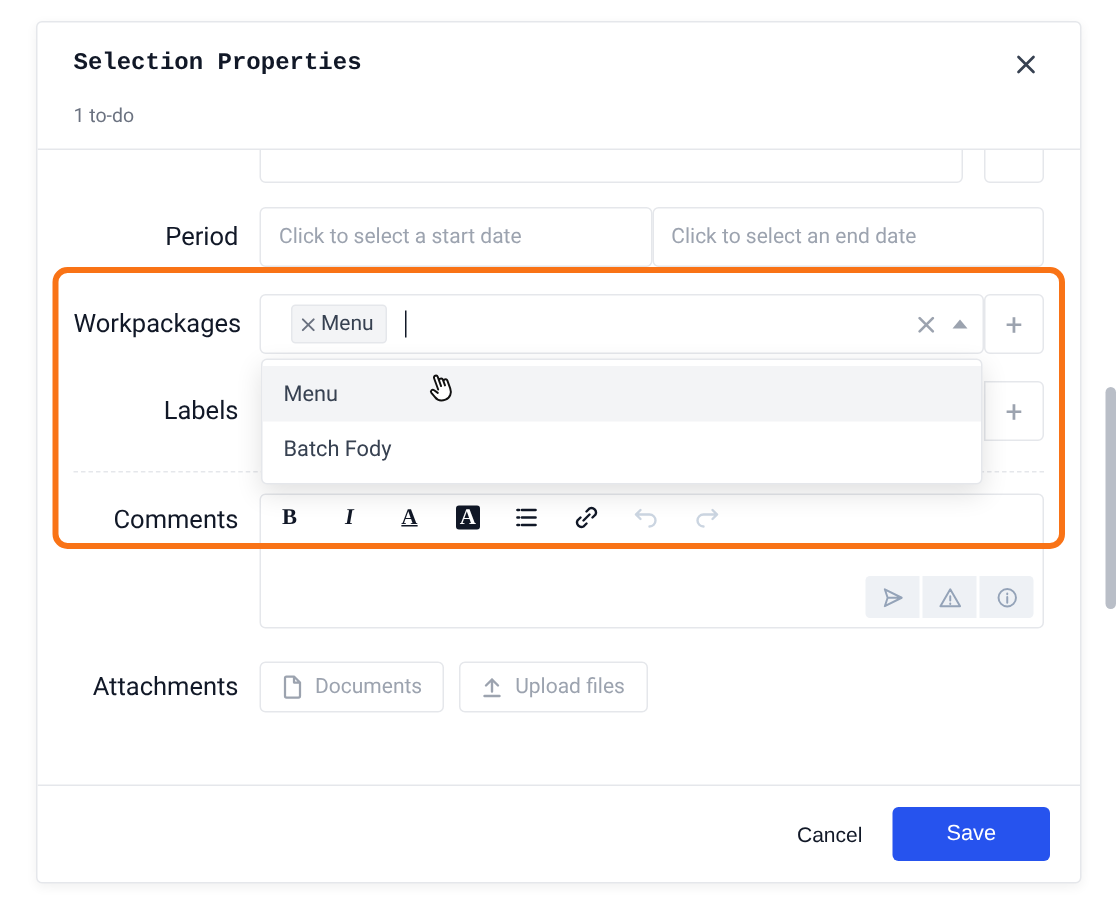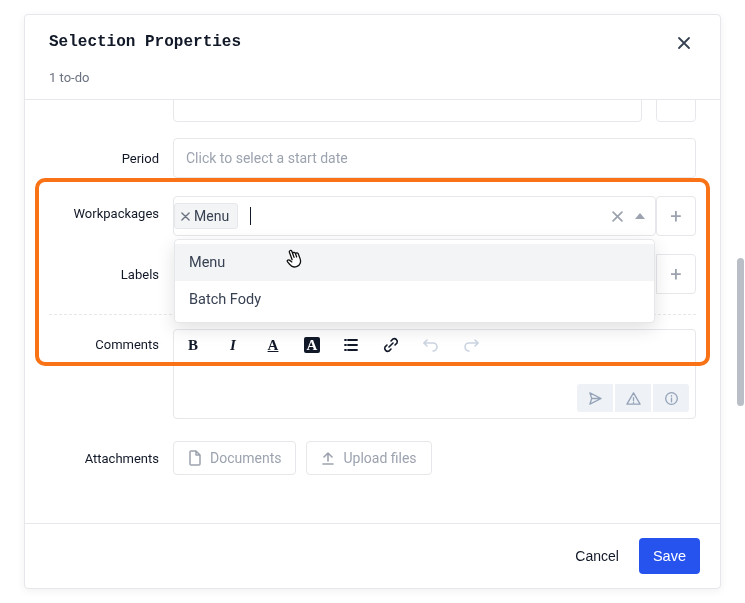--- a/index.html
+++ b/index.html
@@ -44,21 +44,21 @@
   }
   .row {
     display: flex;
     align-items: center;
     gap: 14px;
     padding: 6px 0;
   }
   .row-label {
     width: 110px;
     text-align: right;
-    font-size: 13px;
+    font-size: 17px;
     color: #111827;
     flex-shrink: 0;
   }
   .row-controls {
     flex: 1;
     display: flex;
   }
   .input-like {
     flex: 1;
     height: 40px;
@@ -120,21 +120,21 @@
     z-index: 30;
   }
 
   .workpackages-select {
     flex: 1;
     height: 40px;
     border: 1px solid #e5e7eb;
     border-radius: 4px;
     display: flex;
     align-items: center;
-    padding: 4px 8px 4px 0;
+    padding: 4px 8px 4px 20px;
     gap: 6px;
     position: relative;
   }
   .chip {
     display: inline-flex;
     align-items: center;
     gap: 4px;
     background: #f3f4f6;
     border: 1px solid #e5e7eb;
     border-radius: 3px;
@@ -263,21 +263,21 @@
     font-size: 14px; color: #111827;
     cursor: pointer; padding: 8px 4px;
   }
   .btn-save {
     background: #2653ee;
     color: #fff;
     border: none;
     border-radius: 4px;
     font-size: 14.5px;
     font-weight: 500;
-    padding: 10px 14px;
+    padding: 10px 36px;
     cursor: pointer;
   }
 
   
   .scroll-hint {
     position: absolute;
     right: 1px;
     top: 258px;
     width: 7px;
     height: 148px;
@@ -309,20 +309,21 @@
     <div class="partial-row">
       <div class="row-label"></div>
       <div class="partial-chip"></div>
       <div class="partial-plus"></div>
     </div>
 
     <div class="row">
       <div class="row-label">Period</div>
       <div class="row-controls">
         <div class="input-like">Click to select a start date</div>
+        <div class="input-like">Click to select an end date</div>
       </div>
     </div>
 
     <div class="row" id="wp-row" style="align-items:flex-start; padding-top:12px;">
       <div class="row-label" style="padding-top:10px;">Workpackages</div>
       <div class="row-controls" style="position:relative;">
         <div class="workpackages-select">
           <span class="chip">
             <span class="chip-x">
               <svg width="9" height="9" viewBox="0 0 10 10">

